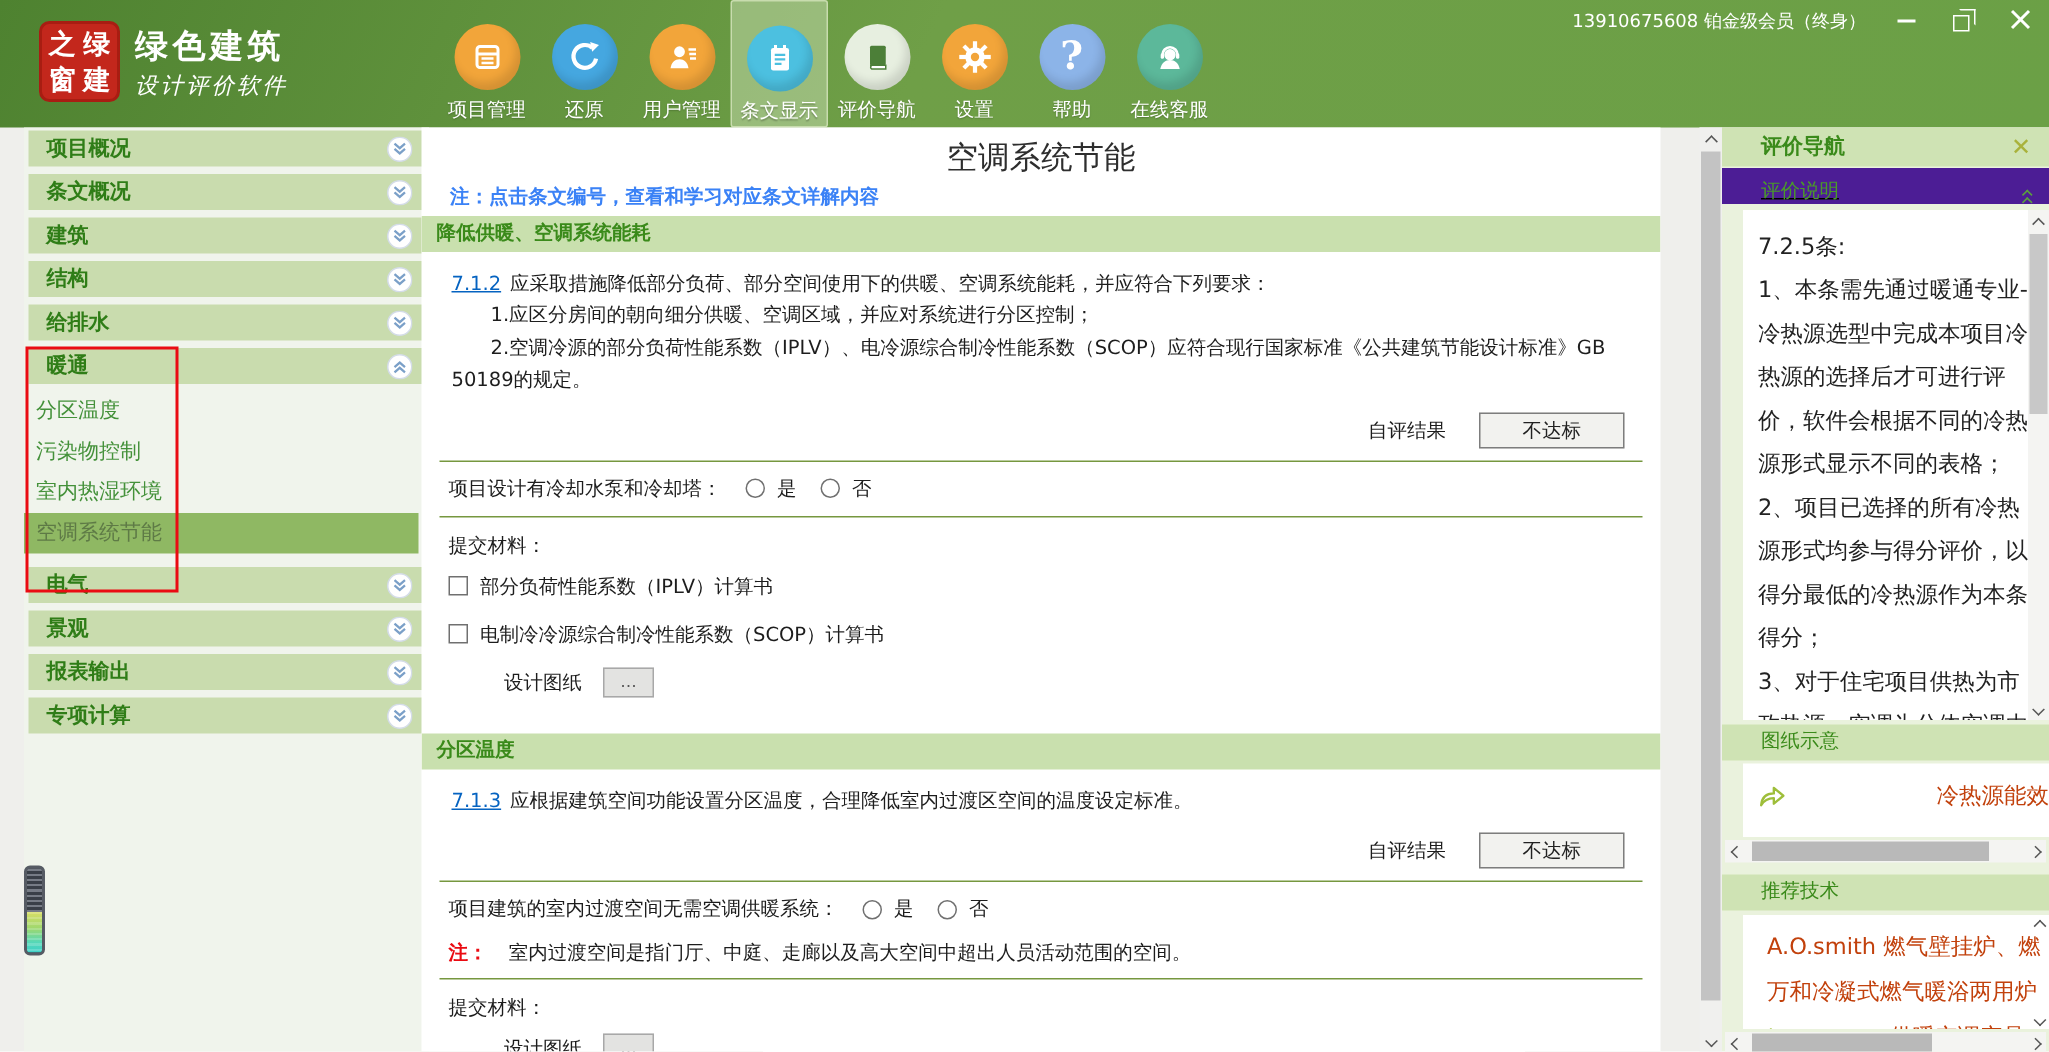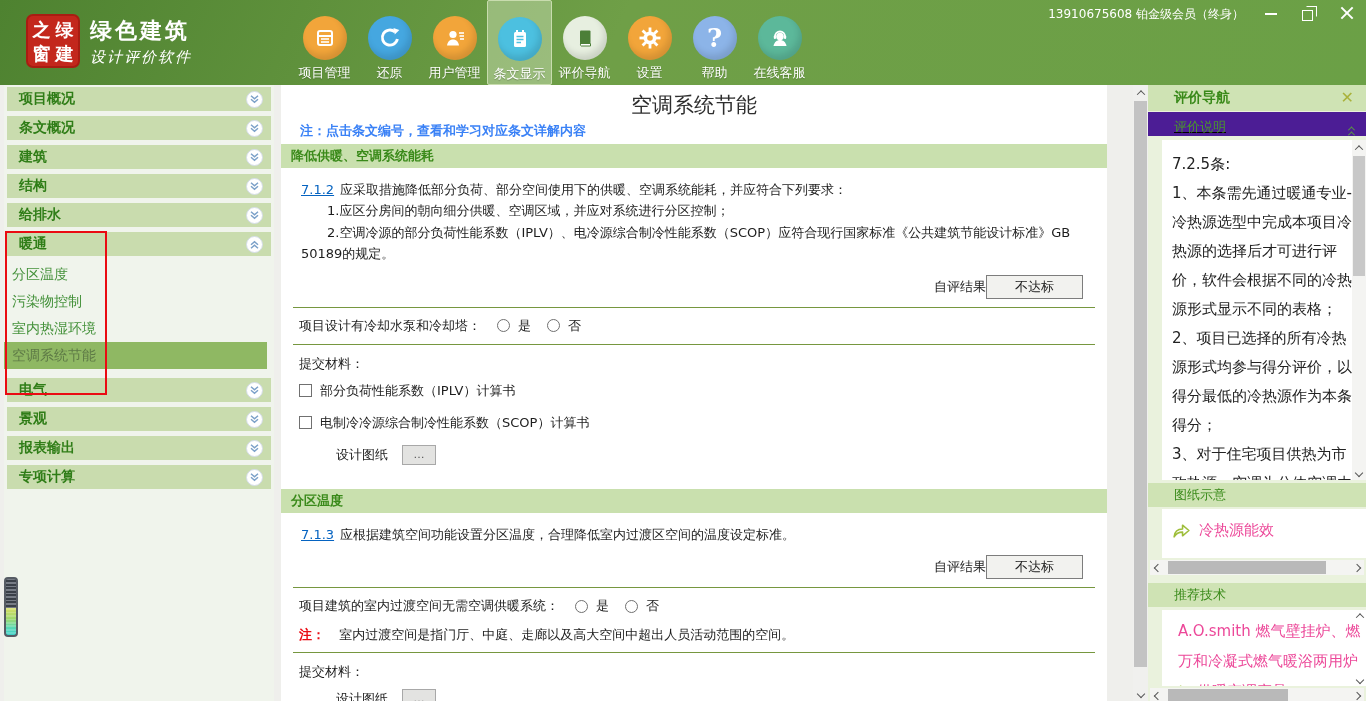--- a/index.html
+++ b/index.html
@@ -29,21 +29,21 @@
   .user-info { position:absolute; right:122px; top:6px; color:#fff; font-size:12px; }
   .win-controls { position:absolute; right:12px; top:4px; display:flex; gap:24px; align-items:center; height:18px; }
   .win-btn { width:14px; height:14px; position:relative; cursor:pointer; }
   .btn-min::after { content:""; position:absolute; left:1px; top:7px; width:12px; height:2px; background:#fff; }
   .btn-max::before { content:""; position:absolute; left:0; top:4px; width:9px; height:9px; border:1.5px solid #fff; }
   .btn-max::after  { content:""; position:absolute; left:4px; top:0; width:9px; height:9px; border:1.5px solid #fff; border-left-color:transparent; border-bottom-color:transparent; }
   .btn-close::before,.btn-close::after { content:""; position:absolute; left:-1px; top:6px; width:16px; height:2px; background:#fff; }
   .btn-close::before { transform:rotate(45deg);} .btn-close::after { transform:rotate(-45deg);}
 
   
-  .sidebar { position:absolute; left:4px; top:85px; width:270px; height:616px; background:#f0f4ec; padding-top:2px; }
+  .sidebar { position:absolute; left:16px; top:85px; width:270px; height:616px; background:#f0f4ec; padding-top:2px; }
   .menu-header { height:24px; margin:0 3px 5px 3px; background:#c9dcae; display:flex; align-items:center; justify-content:space-between;
                  padding:0 8px 0 12px; cursor:pointer; }
   .menu-header .mh-label { color:#2f7d17; font-weight:bold; font-size:14px; }
   .chev-circle { width:17px; height:17px; }
   .submenu { margin:2px 0 9px 0; }
   .submenu-item { height:27px; line-height:27px; padding-left:8px; font-size:14px; color:#44913a; cursor:pointer; }
   .submenu-item.selected { background:#8fb863; color:#5e7a46; width:263px; }
   .annotation-box { position:absolute; left:1px; top:146px; width:102px; height:164px; border:2px solid #ea0b12; pointer-events:none; }
 
   .level-meter { position:absolute; left:0; top:492px; width:14px; height:60px; background:#3a3f48; border:2px solid #565b64; border-radius:4px; overflow:hidden; }
@@ -52,21 +52,21 @@
             linear-gradient(180deg,#d8de66 0%,#9fd86e 40%,#55d8b8 75%,#3ed0c8 100%); }
 
   
   .content { position:absolute; left:281px; top:85px; width:826px; height:616px; background:#fff; overflow:hidden; font-size:13px; color:#1d1d1d; }
   .page-title { text-align:center; font-family:"DejaVu Serif","Liberation Serif",serif; font-size:21px; color:#2e2e2e; margin-top:6px; }
   .top-note { color:#3b82f6; font-weight:bold; font-size:13px; padding:3px 0 4px 19px; }
   .section-bar { height:24px; background:#c9e0ae; color:#3a8a1a; font-weight:bold; font-size:13px; line-height:24px; padding-left:10px; }
   .clause { padding:11px 14px 6px 20px; line-height:1.65; }
   .clause-id { color:#0563c1; text-decoration:underline; cursor:pointer; margin-right:6px; }
   .clause-ind { text-indent:2em; }
-  .selfeval { display:flex; justify-content:flex-end; align-items:center; padding:4px 24px 8px 0; }
+  .selfeval { display:flex; justify-content:flex-end; align-items:center; gap:22px; padding:4px 24px 8px 0; }
   .selfeval-value { border:1px solid #7d7d7d; background:#f2f2ef; padding:2px 28px; font-size:13px; color:#222; }
   .divider { border-top:1px solid #76973f; margin:0 12px; }
   .radio-row { display:flex; align-items:center; gap:6px; padding:9px 0 9px 18px; }
   .radio { width:13px; height:13px; border:1px solid #707070; border-radius:50%; background:#fff; display:inline-block; margin:0 2px 0 10px; }
   .materials { padding:10px 0 2px 18px; }
   .check-row { display:flex; align-items:center; gap:8px; padding:7px 0 7px 18px; }
   .checkbox { width:13px; height:13px; border:1px solid #707070; background:#fff; display:inline-block; }
   .drawing-row { display:flex; align-items:center; gap:14px; padding:6px 0 10px 55px; }
   .dots-btn { width:34px; height:20px; background:#e3e3e1; border:1px solid #a8a8a8; color:#555; font-size:11px; text-align:center; line-height:18px; cursor:pointer; }
   .note-row { padding:2px 0 8px 18px; }
@@ -89,21 +89,21 @@
   .rp-close { color:#a9b23b; font-size:16px; font-weight:bold; cursor:pointer; line-height:1; }
   .rp-sub { height:24px; background:#4c1d95; display:flex; align-items:flex-end; justify-content:space-between; padding:0 12px 0 26px; margin-top:1px;text-decoration:underline; }
   .rp-sub-label { color:#4a9a2a; font-size:13px; }
   .dbl-chev { display:flex; flex-direction:column; gap:0; }
   .dbl-chev .chev { border-color:#5aa23c; width:5px; height:5px; }
   .rp-white { position:absolute; left:14px; right:0; background:#fff; }
   .rp-text { top:55px; height:340px; padding:10px 11px 0 10px; font-size:15px; line-height:29px; color:#222; overflow:hidden; }
   .rp-text-scroll { position:absolute; right:0; top:0; width:14px; height:100%; background:#f4f4f2; }
   .rp-text-scroll .thumb { position:absolute; left:1px; top:16px; width:12px; height:120px; background:#c8c8c8; }
   .rp-sec-header { position:absolute; left:0; width:218px; height:24px; background:#cfe3b4; color:#3a8a1a; font-size:13px; line-height:24px; padding-left:26px; }
-  .rp-link { display:flex; align-items:center; gap:8px; font-size:15px; color:#ec4899; white-space:nowrap; cursor:pointer; }
+  .rp-link { display:flex; align-items:center; gap:8px; font-size:15px; color:#c2410c; white-space:nowrap; cursor:pointer;justify-content:space-between; }
   .hscroll { position:absolute; left:2px; width:214px; height:15px; background:#f4f4f2; }
   .hscroll .thumb { position:absolute; top:1px; left:18px; width:158px; height:13px; background:#b9b9b9; }
   .hs-arrow { position:absolute; top:0; width:15px; height:15px; display:flex; align-items:center; justify-content:center; }
   .tech-box { top:525px; height:76px; padding:6px 16px 0 8px; overflow:hidden; }
   .tech-item { height:30px; }
   .tech-scroll { position:absolute; right:0; top:0; width:13px; height:100%; display:flex; flex-direction:column; justify-content:space-between; align-items:center; padding:3px 0; }
 </style>
 </head>
 <body>
 

